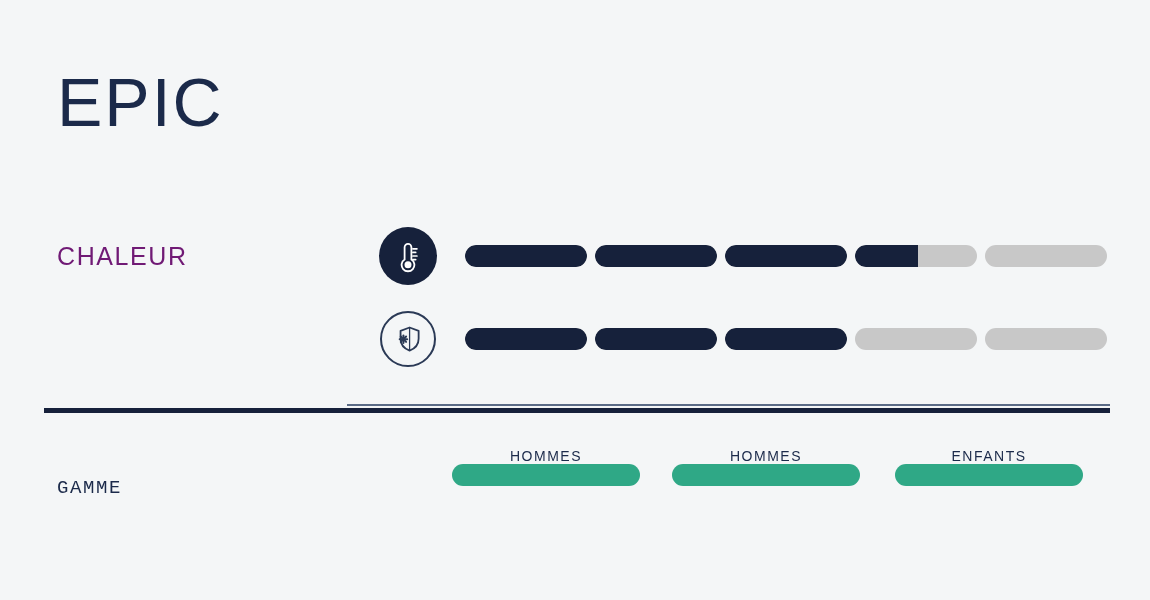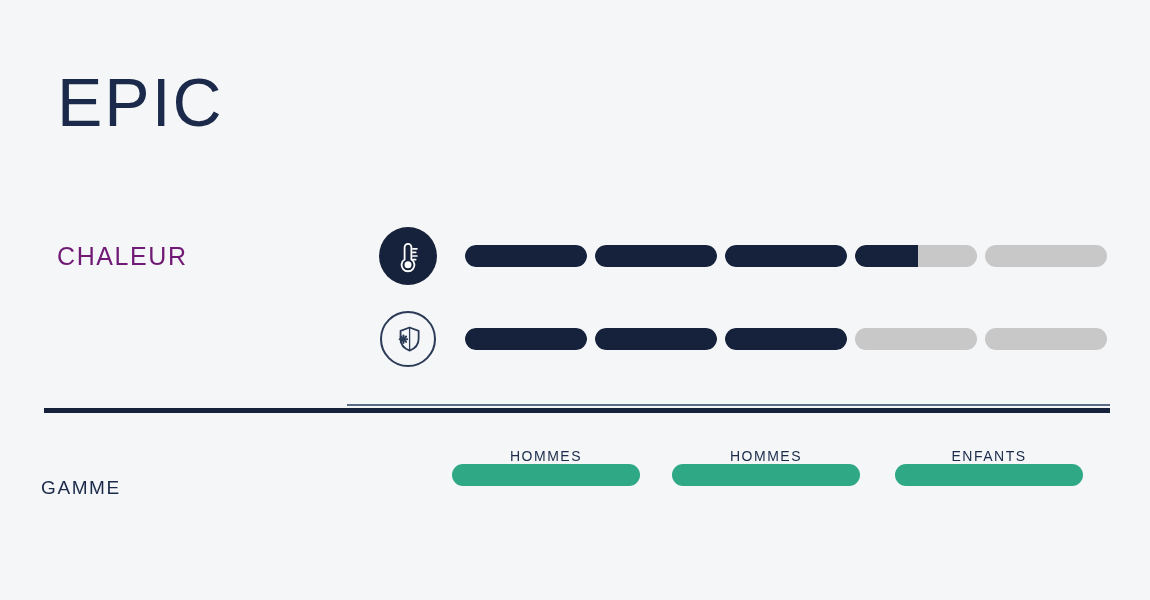--- a/index.html
+++ b/index.html
@@ -123,27 +123,28 @@
     left: 44px;
     top: 408px;
     width: 1066px;
     height: 5px;
     background: #16213b;
   }
 
   
   .gamme-label {
     position: absolute;
-    left: 41px;
+    left: 57px;
     top: 477px;
     font-size: 19px;
     letter-spacing: 1.6px;
     font-weight: 500;
     color: #1b2a4a;
     white-space: nowrap;
+    font-family: Liberation Mono, monospace;
   }
 
   .gamme-group {
     position: absolute;
     top: 448px;
   }
   .gamme-group.g0 { left: 452px; width: 188px; }
   .gamme-group.g1 { left: 672px; width: 188px; }
   .gamme-group.g2 { left: 895px; width: 188px; }
 

